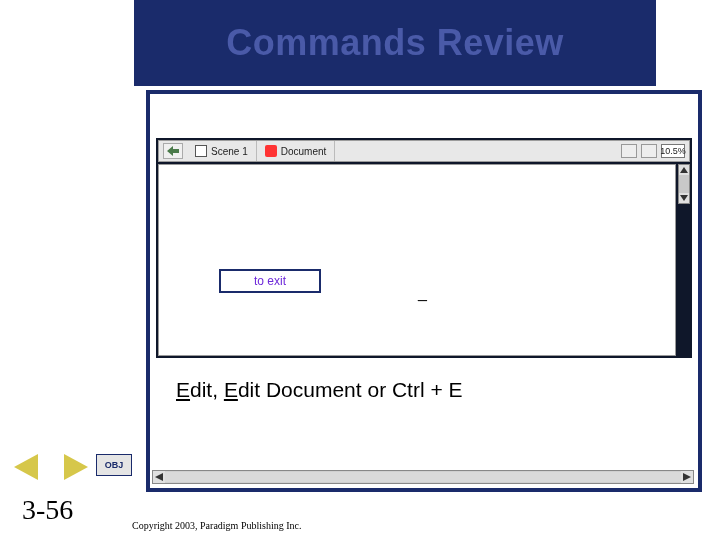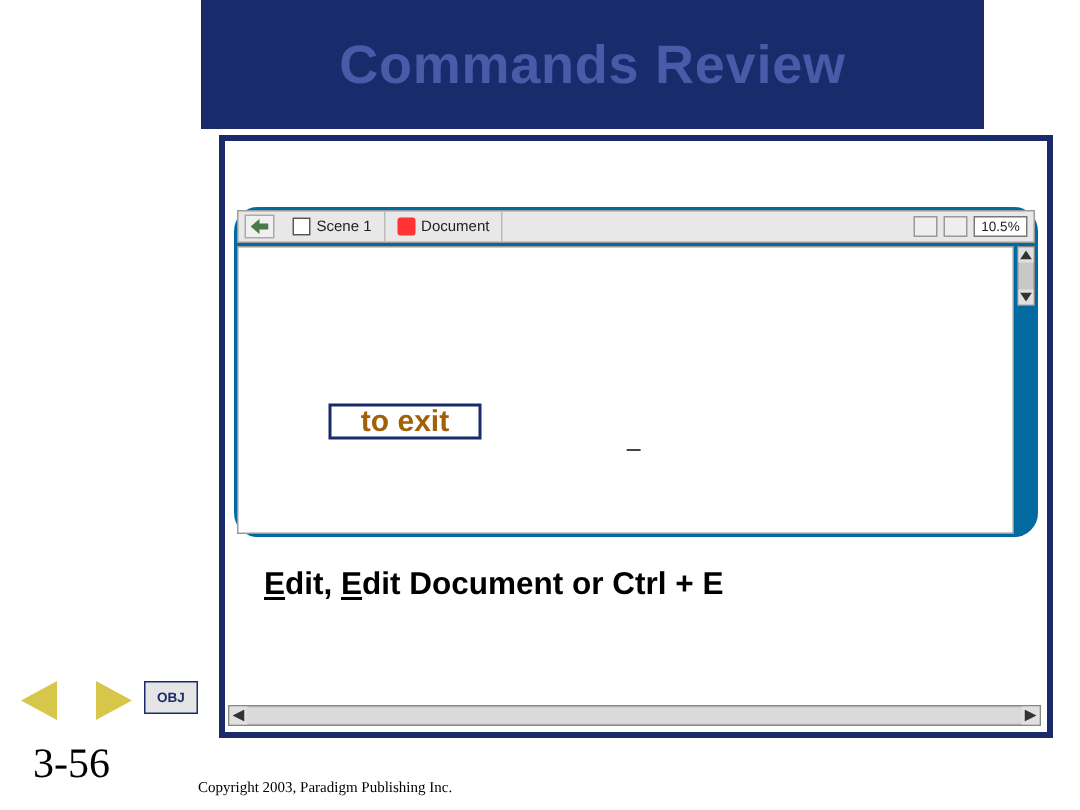--- a/index.html
+++ b/index.html
@@ -52,22 +52,21 @@
     color: #000;
   }
 
   
   .shot {
     position: absolute;
     left: 156px;
     top: 138px;
     width: 536px;
     height: 220px;
-    background: #0369a1;
-    border-radius: 16px;
+    background: #0f172a;
   }
   .flash-bar {
     position: absolute;
     left: 2px; top: 2px; right: 2px;
     height: 22px;
     background: #e8e8e8;
     border: 1px solid #9c9c9c;
     display: flex;
     align-items: center;
     font-size: 10px;
@@ -107,21 +106,21 @@
     align-items: center;
     gap: 4px;
     padding-right: 4px;
   }
   .zoom-btn {
     width: 16px; height: 14px;
     background: #eee;
     border: 1px solid #999;
   }
   .zoom-field {
-    width: 36px; height: 14px;
+    width: 24px; height: 14px;
     background: #fff;
     border: 1px solid #777;
     font-size: 9px;
     display: flex;
     align-items: center;
     justify-content: center;
   }
   .flash-canvas {
     position: absolute;
     left: 2px; top: 26px; right: 16px; bottom: 2px;
@@ -151,39 +150,39 @@
     position: absolute;
     left: 219px;
     top: 269px;
     width: 102px;
     height: 24px;
     background: #fff;
     border: 2px solid #1a2b6b;
     display: flex;
     align-items: center;
     justify-content: center;
-    font-size: 20px;
-    font-weight: bold;
-    color: #a16207;
+    font-size: 12px;
+    font-weight: normal;
+    color: #6d28d9;
   }
 
   .underscore-marker {
     position: absolute;
     left: 418px;
     top: 284px;
     font-size: 16px;
     color: #000;
   }
 
   .answer {
     position: absolute;
     left: 176px;
     top: 378px;
     font-size: 21px;
-    font-weight: bold;
+    font-weight: normal;
     color: #000;
   }
   .answer .u { text-decoration: underline; }
 
   
   .hscroll {
     position: absolute;
     left: 152px;
     bottom: 56px;
     width: 542px;

